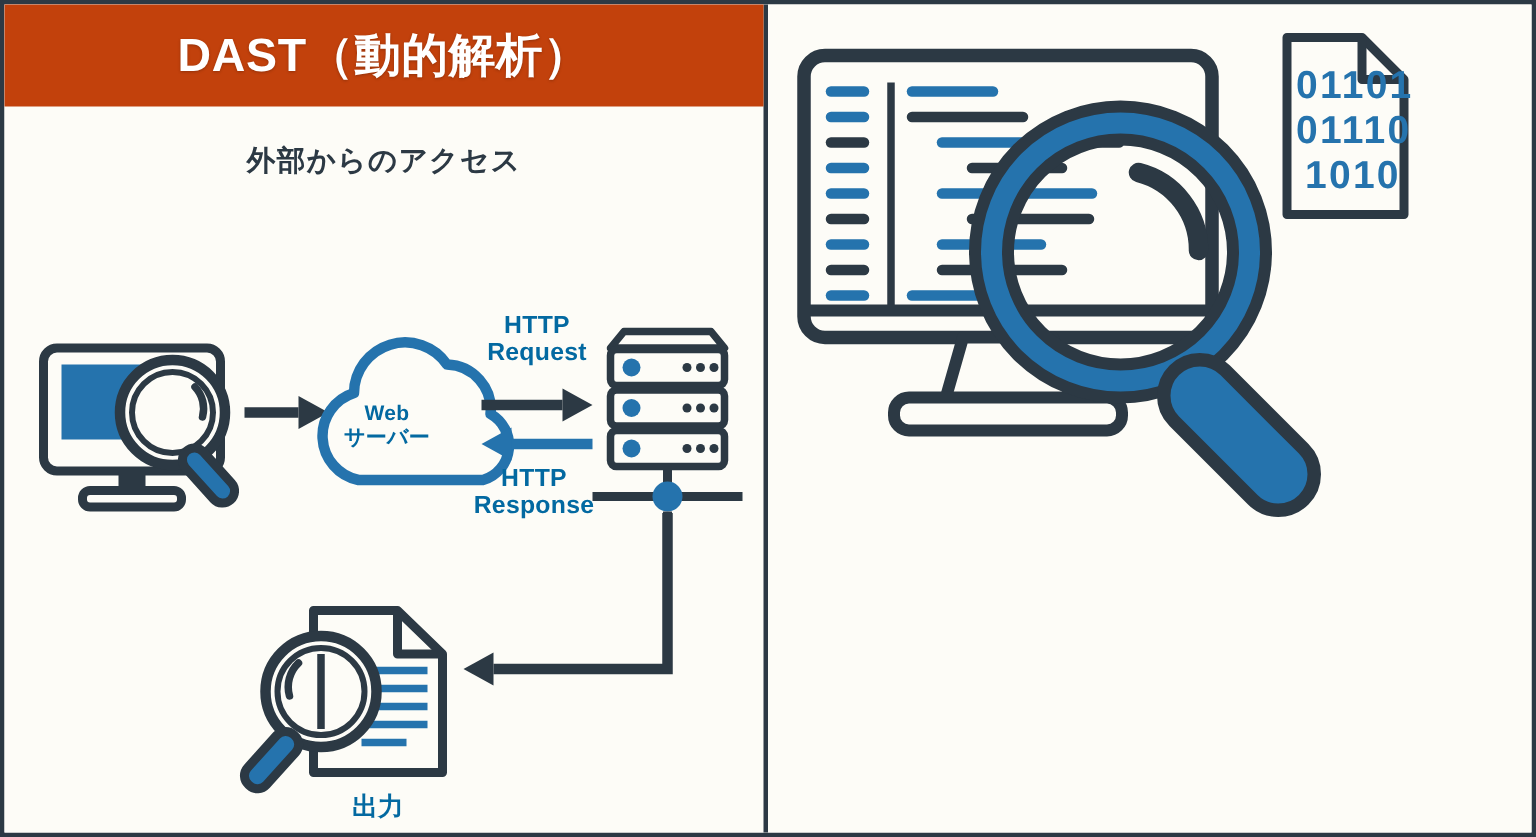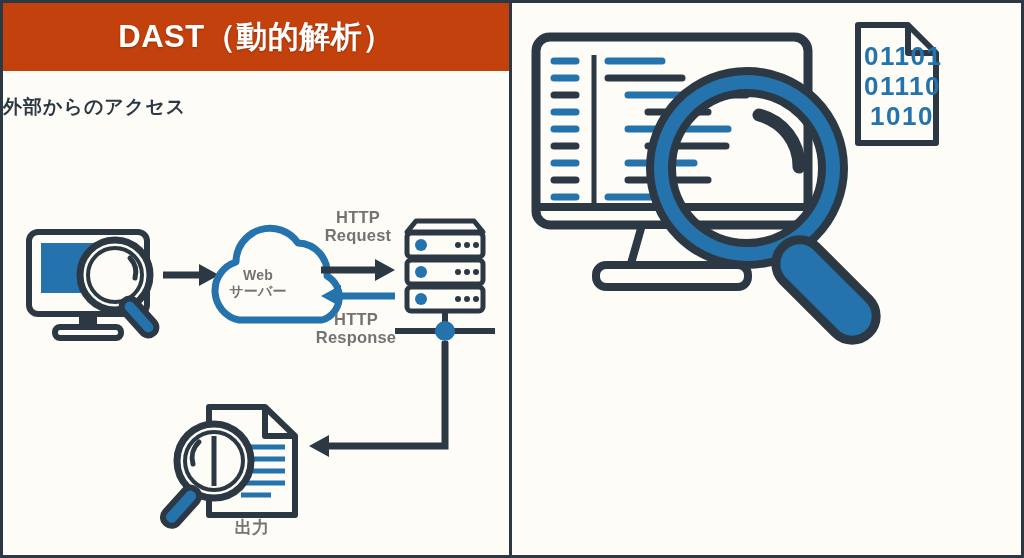--- a/index.html
+++ b/index.html
@@ -13,27 +13,27 @@
          display:flex;flex-direction:column;background:#fdfcf7;}
   .panel.left{border-right:3px solid #2c3944;}
 
   .panel-header{height:68px;flex:0 0 68px;display:flex;align-items:center;
                 justify-content:center;box-sizing:border-box;}
   .panel-header.dast{background:#c2410c;}
   .panel-header.sast{background:#2c3944;}
   .panel-title{color:#ffffff;font-size:31px;font-weight:bold;letter-spacing:.5px;
                text-shadow:0 1px 2px rgba(0,0,0,.25);white-space:nowrap;}
 
-  .panel-sub{flex:0 0 auto;text-align:left;color:#2c3944;font-size:19px;
+  .panel-sub{flex:0 0 auto;text-align:center;color:#2c3944;font-size:19px;
              font-weight:bold;padding-top:23px;letter-spacing:1px;}
 
   .stage{position:relative;flex:1 1 auto;}
 
   .abs{position:absolute;}
-  .lbl{position:absolute;color:#737373;font-weight:bold;text-align:center;
+  .lbl{position:absolute;color:#0369a1;font-weight:bold;text-align:center;
        line-height:1.12;letter-spacing:.2px;}
 
   .http-lbl{font-size:16.5px;width:110px;}
   .cloud-lbl{font-size:14px;width:130px;}
   .out-lbl{font-size:17px;width:90px;}
 </style>
 </head>
 <body>
 
 <div class="board">
@@ -154,21 +154,21 @@
       <div class="lbl http-lbl" style="left:300px;top:88px;">
         <div>HTTP</div>
         <div>Request</div>
       </div>
 
       <div class="lbl http-lbl" style="left:298px;top:190px;">
         <div>HTTP</div>
         <div>Response</div>
       </div>
 
-      <div class="lbl out-lbl" style="left:204px;top:398px;">出力</div>
+      <div class="lbl out-lbl" style="left:204px;top:408px;">出力</div>
     </div>
   </div>
 
   <div class="panel right">
 
 
 
     <div class="stage">
 
       <svg class="abs" style="left:0;top:0;" width="509" height="420" viewBox="0 0 509 420">

